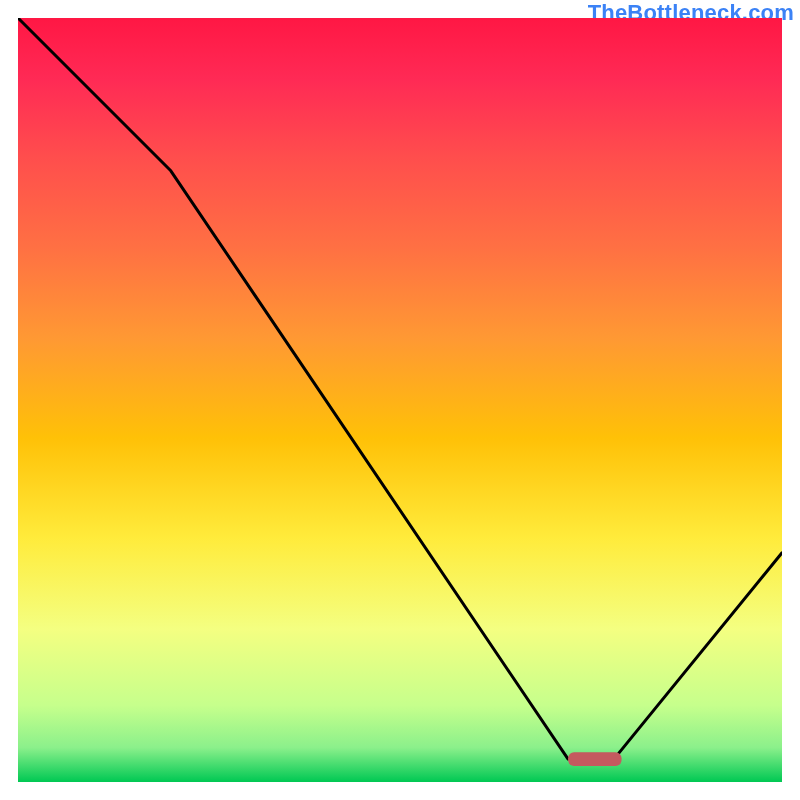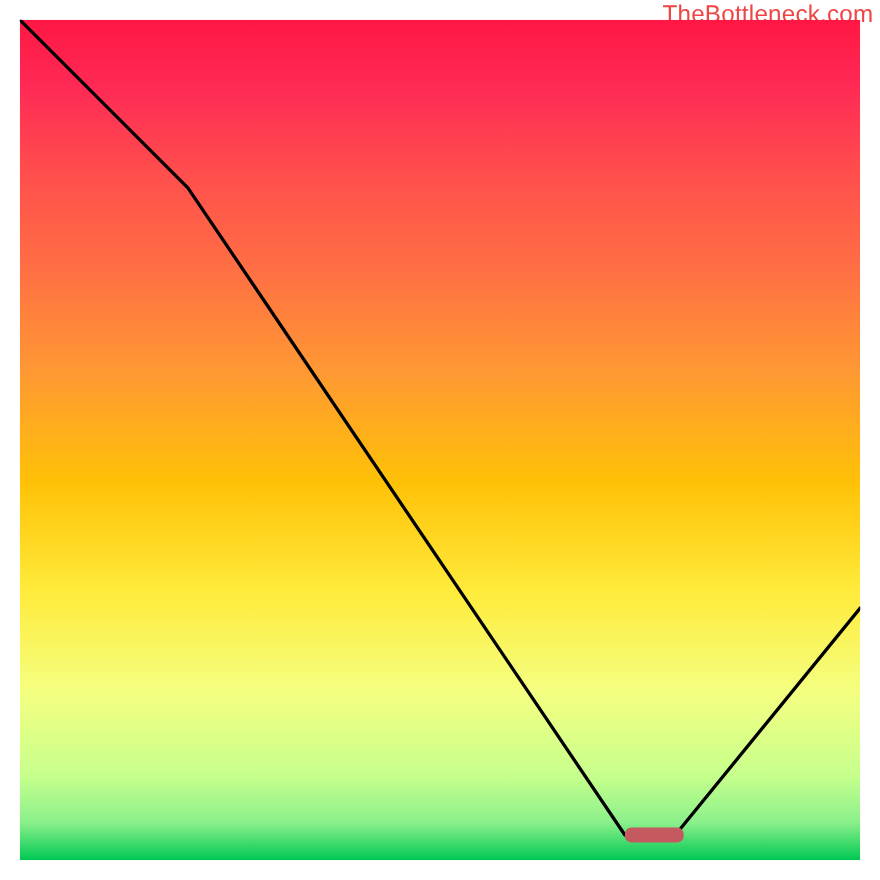--- a/index.html
+++ b/index.html
@@ -21,22 +21,22 @@
     top: 18px;
     width: 764px;
     height: 764px;
     box-sizing: border-box;
   }
   .attribution {
     position: absolute;
     top: 0px;
     right: 6px;
     font-size: 22px;
-    font-weight: 400;
-    color: #ef4444;
+    font-weight: 700;
+    color: #3b82f6;
     letter-spacing: 0.2px;
   }
   svg {
     display: block;
   }
 </style>
 </head>
 <body>
 
 <div class="chart-wrap">

